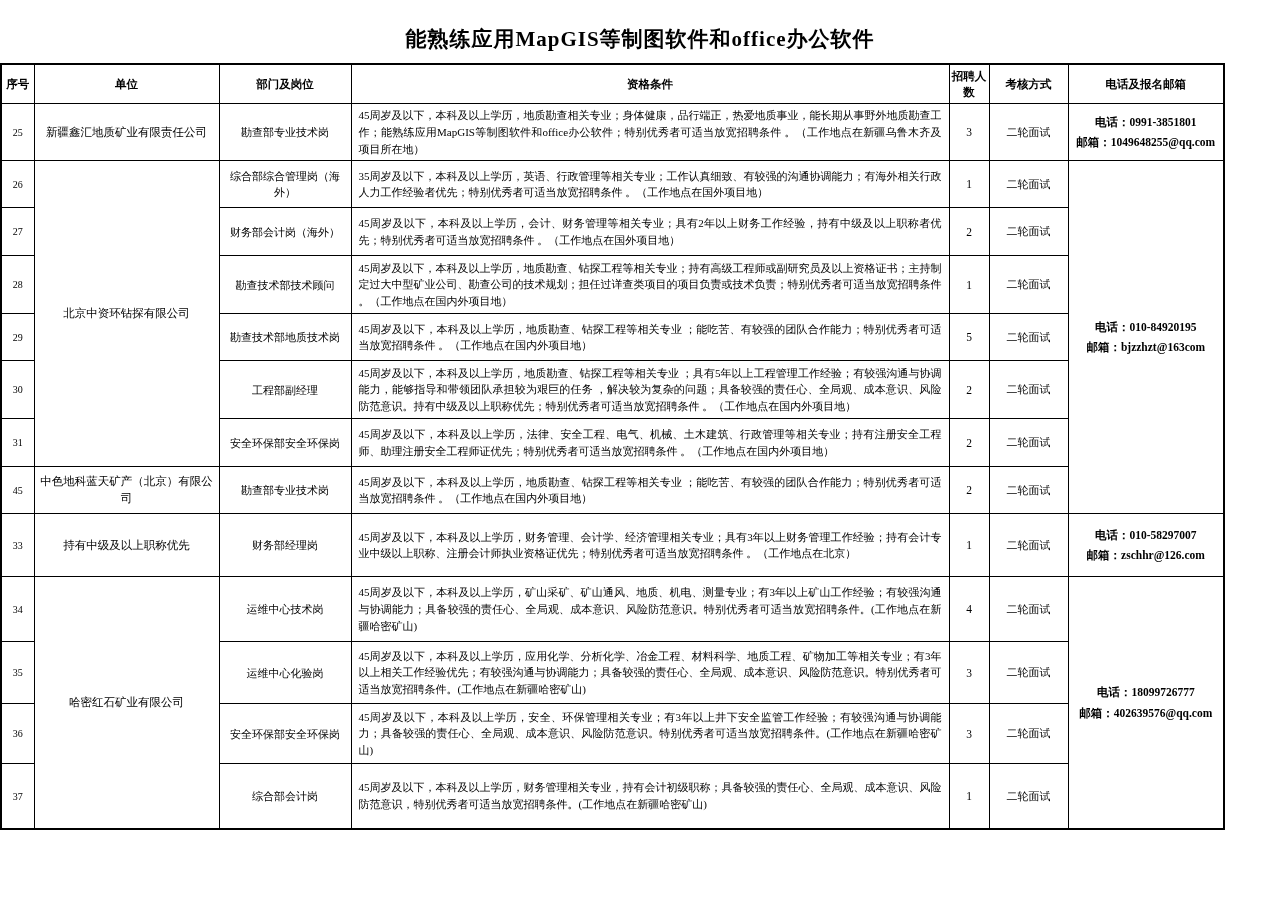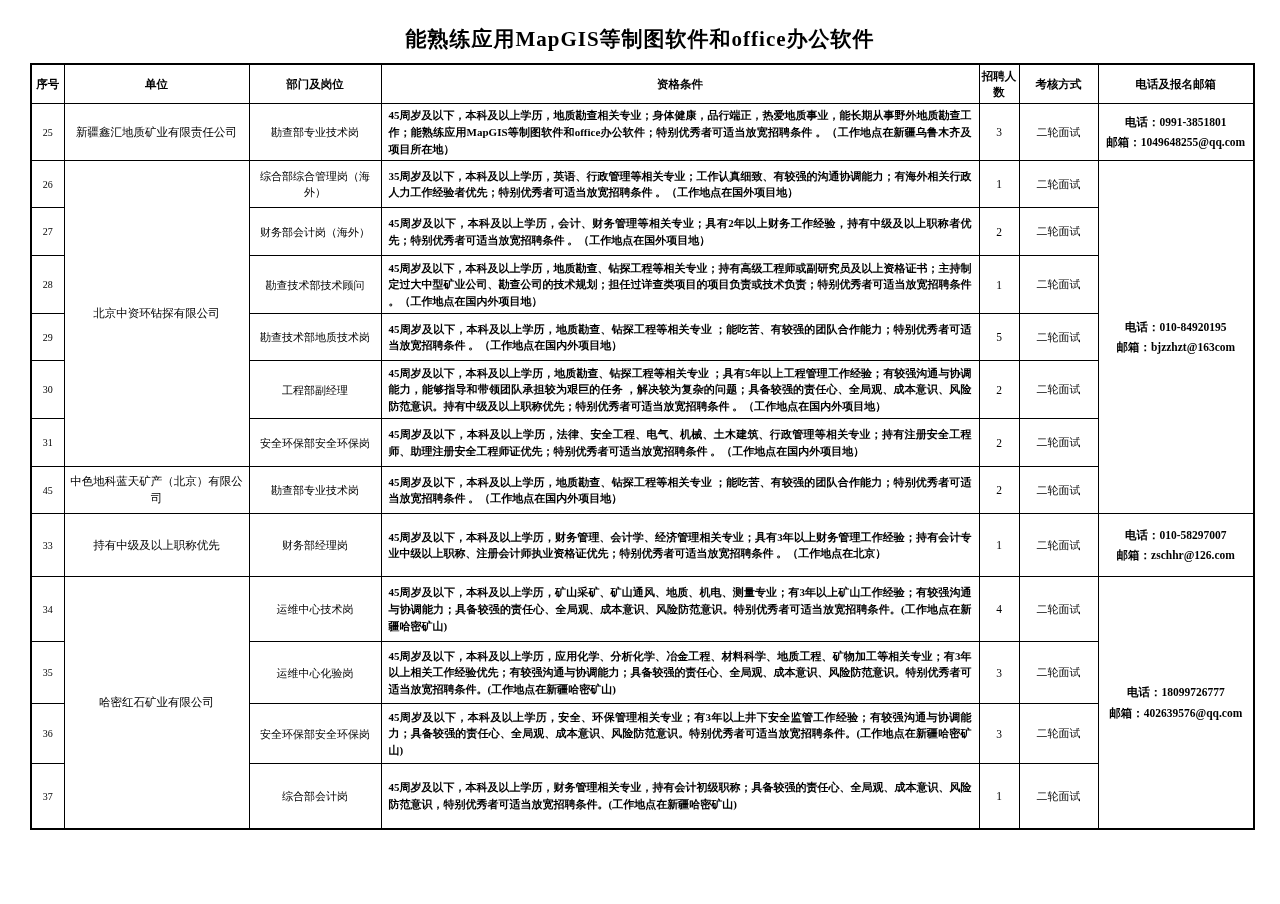--- a/index.html
+++ b/index.html
@@ -7,36 +7,36 @@
     width:1280px;height:904px;
     font-family:"Liberation Serif","DejaVu Serif",serif;
     color:#000;overflow:hidden;
   }
   .page-title{
     text-align:center;font-weight:bold;font-size:21px;
     margin:25px 0 10px 0;letter-spacing:1px;
   }
   table.req{
     border-collapse:collapse;table-layout:fixed;
-    margin-left:30px;width:1223px;
+    width:1223px;
     border:2px solid #000;
   }
   .req th,.req td{
     border:1px solid #000;
     vertical-align:middle;
     overflow:hidden;
   }
   .req th{
     font-size:11.5px;font-weight:bold;text-align:center;
     padding:3px 2px;line-height:1.4;
   }
   td.no{font-size:10px;text-align:center;padding:2px;}
   td.comp{font-size:11.5px;text-align:center;padding:2px 4px;line-height:1.5;}
   td.dept{font-size:11px;text-align:center;padding:2px 6px;line-height:1.5;}
-  td.qual{font-size:11px;text-align:justify;padding:3px 7px;line-height:1.52;font-weight:bold;}
+  td.qual{font-size:11px;text-align:justify;padding:3px 7px;line-height:1.52;}
   td.cnt{font-size:11.5px;text-align:center;padding:2px;}
   td.method{font-size:11px;text-align:center;padding:2px;}
   td.contact{font-size:11.5px;font-weight:bold;text-align:center;padding:2px 5px;line-height:1.8;}
   tr.h57{height:57px} tr.h47{height:47px} tr.h48{height:48px}
   tr.h58{height:58px} tr.h63{height:63px} tr.h65{height:65px}
   tr.h62{height:62px} tr.h60{height:60px} tr.hh{height:37px}
 </style>
 </head>
 <body>
 

